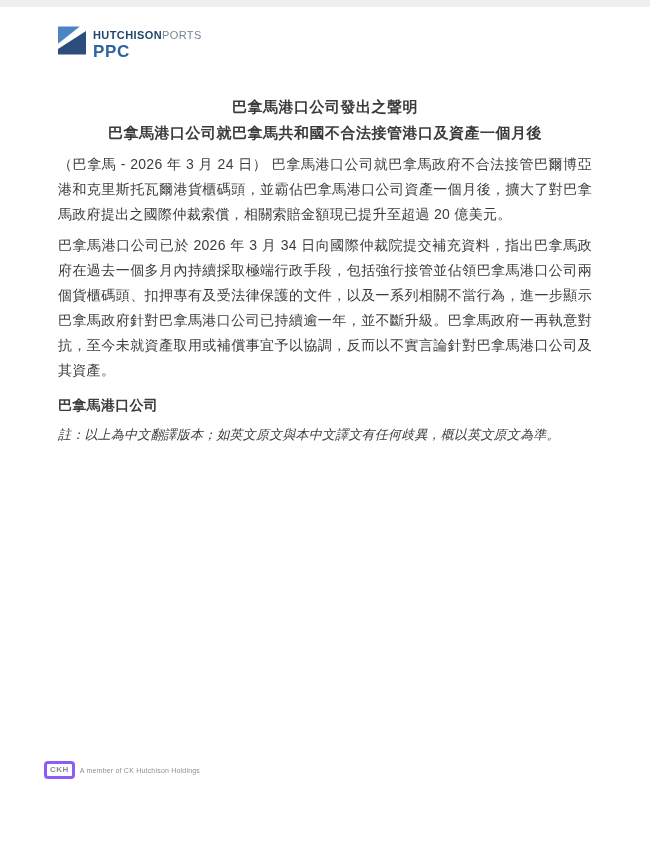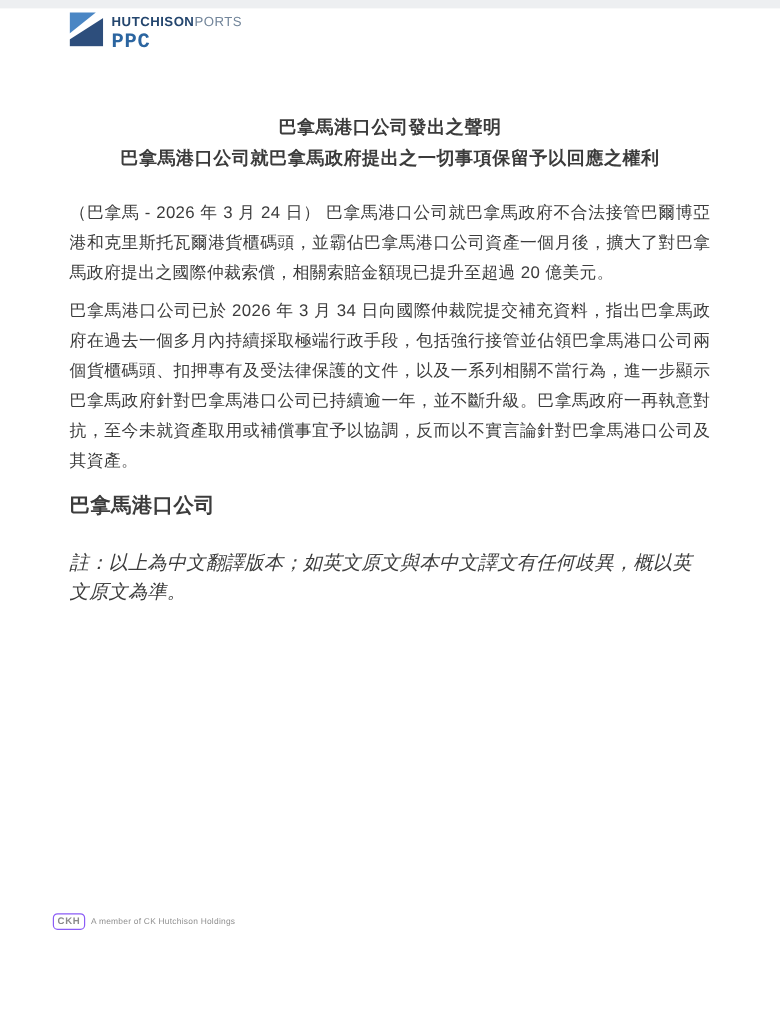--- a/index.html
+++ b/index.html
@@ -14,21 +14,21 @@
   }
   .top-strip {
     position: absolute;
     top: 0; left: 0; right: 0;
     height: 7px;
     background: #edeff1;
   }
   
   .brand {
     position: absolute;
-    top: 10px;
+    top: 26px;
     left: 58px;
     display: flex;
     align-items: flex-start;
     gap: 7px;
   }
   .emblem { width: 28px; height: 29px; display: block; }
   .brand-text { display: flex; flex-direction: column; }
   .brand-line1 {
     font-size: 11px;
     letter-spacing: 0.4px;
@@ -36,69 +36,68 @@
     white-space: nowrap;
   }
   .brand-hutchison { font-weight: bold; color: #24466e; }
   .brand-ports { font-weight: normal; color: #72859a; }
   .brand-line2 {
     font-size: 17px;
     font-weight: bold;
     color: #2b65a0;
     letter-spacing: 0.6px;
     margin-top: 1px;
-    font-family: Liberation Mono, monospace;
   }
   
   .content {
     position: absolute;
     top: 94px;
     left: 58px;
     width: 534px;
   }
   .doc-title {
     font-size: 15px;
     font-weight: bold;
     text-align: center;
     line-height: 26px;
     letter-spacing: 0.5px;
-    margin: 0 0 19px 0;
+    margin: 0 0 6px 0;
     color: #3b3b3b;
   }
   p.body-par {
     font-size: 14px;
     line-height: 25px;
     text-align: justify;
     letter-spacing: 0.3px;
     margin: 0 0 6px 0;
   }
   .signature {
-    font-size: 17px;
+    font-size: 14px;
     font-weight: bold;
     letter-spacing: 0.3px;
     margin: 14px 0 0 0;
   }
   .footnote {
-    font-size: 16px;
+    font-size: 13px;
     font-style: italic;
     line-height: 24px;
     letter-spacing: 0.2px;
-    margin: 25px 0 0 0;
+    margin: 8px 0 0 0;
   }
   
   .page-footer {
     position: absolute;
     left: 44px;
     top: 761px;
     display: flex;
     align-items: center;
     gap: 5px;
   }
   .ckh-badge {
-    border: 1px solid #8b5cf6;
+    border: 3px solid #8b5cf6;
     border-radius: 4px;
     color: #8a8a8a;
     font-size: 8px;
     font-weight: bold;
     letter-spacing: 0.5px;
     padding: 1px 3px;
     line-height: 10px;
   }
   .footer-tagline {
     font-size: 7px;
@@ -118,21 +117,21 @@
   </svg>
   <div class="brand-text">
     <div class="brand-line1"><span class="brand-hutchison">HUTCHISON</span><span class="brand-ports">PORTS</span></div>
     <div class="brand-line2">PPC</div>
   </div>
 </header>
 
 <main class="content">
   <h1 class="doc-title">
     <div>巴拿馬港口公司發出之聲明</div>
-    <div>巴拿馬港口公司就巴拿馬政府提出之一切事項保留予以回應之權利</div>
+    <div>巴拿馬港口公司就巴拿馬共和國不合法接管港口及資產一個月後</div>
   </h1>
 
   <p class="body-par">（巴拿馬 - 2026 年 3 月 24 日） 巴拿馬港口公司就巴拿馬政府不合法接管巴爾博亞港和克里斯托瓦爾港貨櫃碼頭，並霸佔巴拿馬港口公司資產一個月後，擴大了對巴拿馬政府提出之國際仲裁索償，相關索賠金額現已提升至超過 20 億美元。</p>
   <p class="body-par">巴拿馬港口公司已於 2026 年 3 月 34 日向國際仲裁院提交補充資料，指出巴拿馬政府在過去一個多月內持續採取極端行政手段，包括強行接管並佔領巴拿馬港口公司兩個貨櫃碼頭、扣押專有及受法律保護的文件，以及一系列相關不當行為，進一步顯示巴拿馬政府針對巴拿馬港口公司已持續逾一年，並不斷升級。巴拿馬政府一再執意對抗，至今未就資產取用或補償事宜予以協調，反而以不實言論針對巴拿馬港口公司及其資產。</p>
 
   <p class="signature">巴拿馬港口公司</p>
 
   <p class="footnote">註：以上為中文翻譯版本；如英文原文與本中文譯文有任何歧異，概以英文原文為準。</p>
 </main>
 

